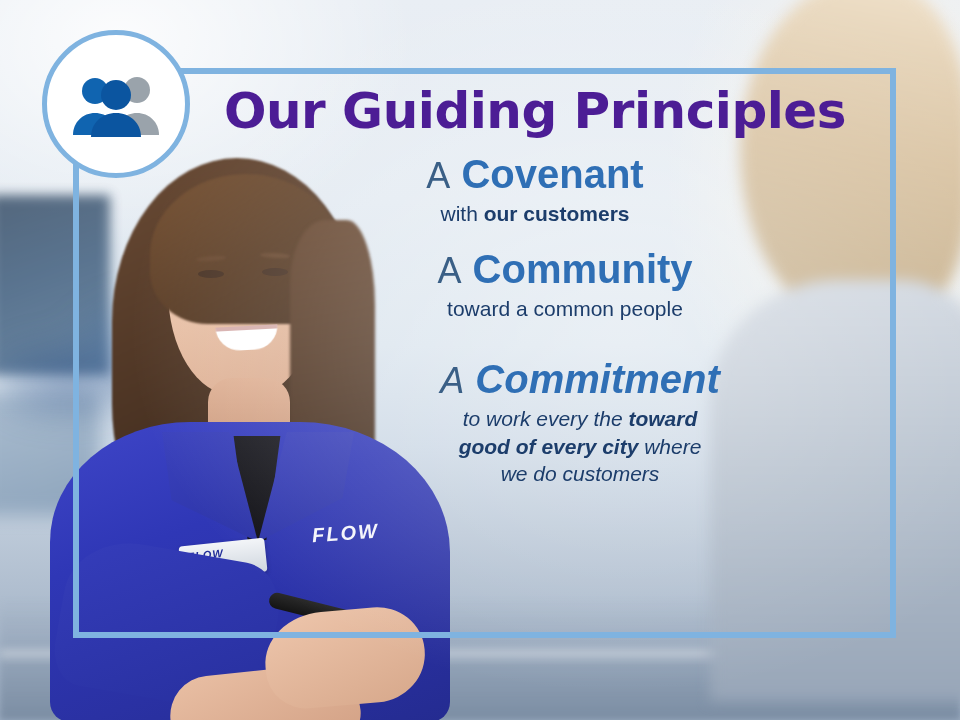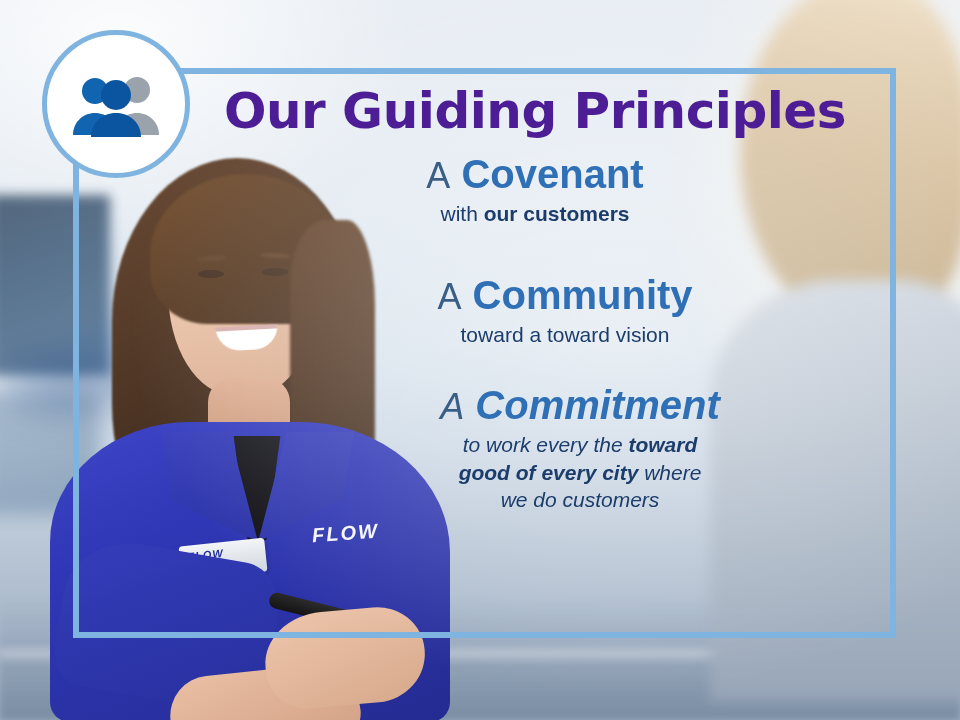--- a/index.html
+++ b/index.html
@@ -341,21 +341,21 @@
   .p-sub {
     font-size: 21px;
     line-height: 1.32;
     color: #1c3d6b;
     font-weight: 400;
     margin-top: 4px;
   }
   .p-sub b { font-weight: 700; }
 
   .block-1 { margin-top: 8px; }
-  .block-2 { margin-top: 46px; }
+  .block-2 { margin-top: 20px; }
   .block-3 { margin-top: 34px; }
 
   .indent-r { padding-left: 60px; }
   .indent-r2 { padding-left: 90px; font-style: italic; }
 </style>
 </head>
 <body>
 
 <div class="stage">
 
@@ -429,21 +429,21 @@
         <span>with </span><b>our customers</b>
       </div>
     </div>
 
     <div class="principle block-2 indent-r">
       <div class="p-head">
         <span class="art">A</span>
         <span>Community</span>
       </div>
       <div class="p-sub">
-        <div>toward a toward vision</div>
+        <div>toward a common people</div>
       </div>
     </div>
 
     <div class="principle block-3 indent-r2">
       <div class="p-head">
         <span class="art">A</span>
         <span>Commitment</span>
       </div>
       <div class="p-sub">
         <div>

